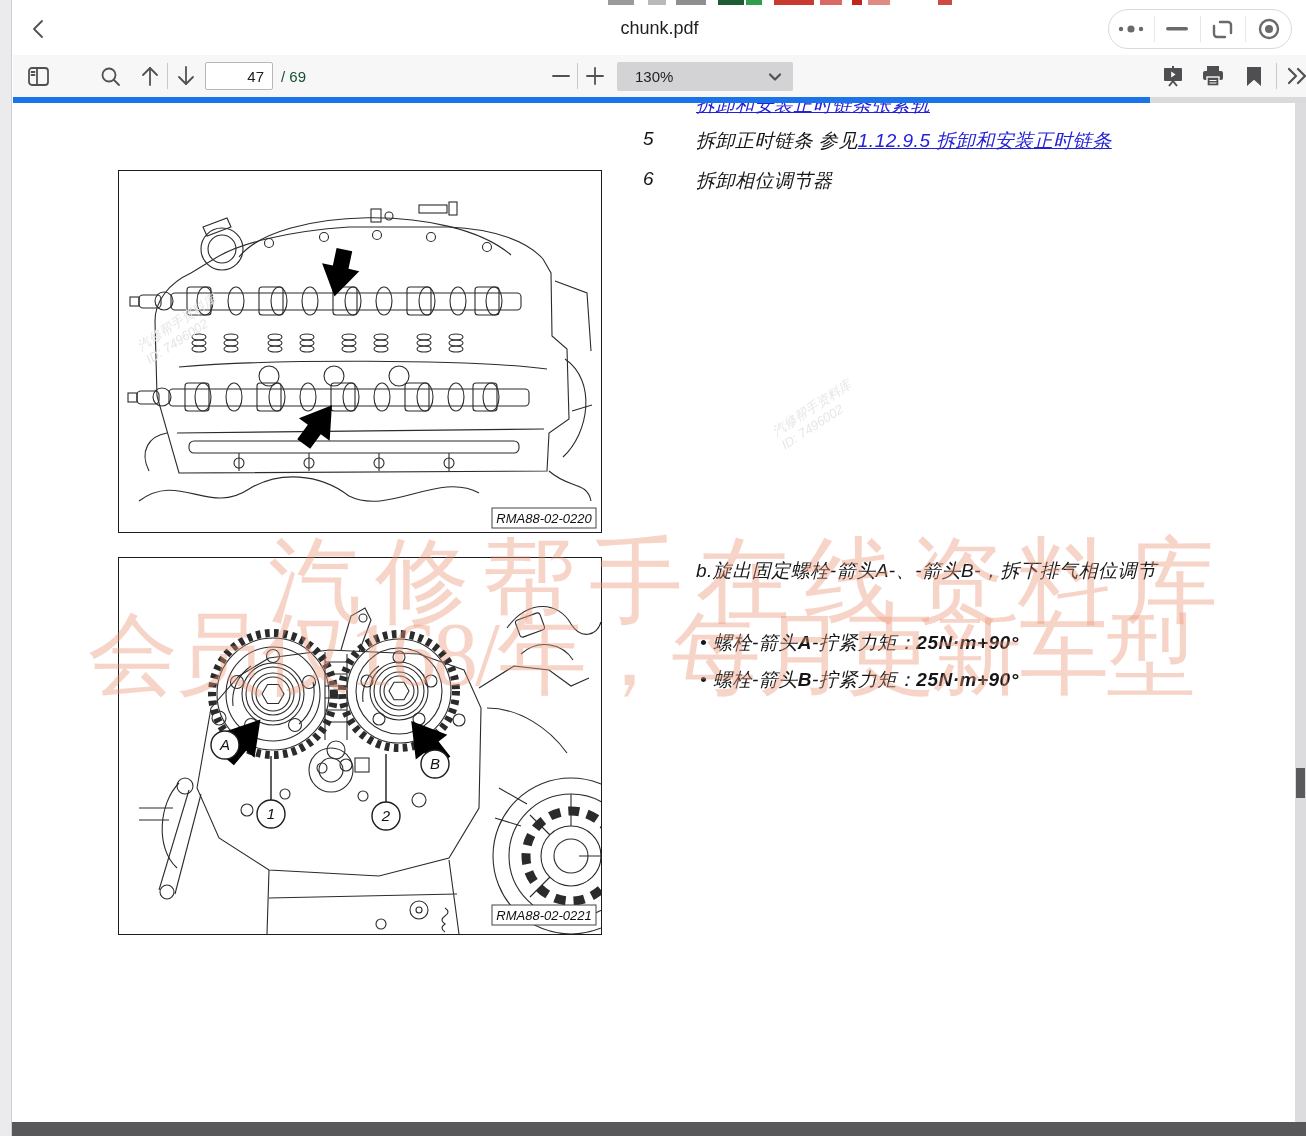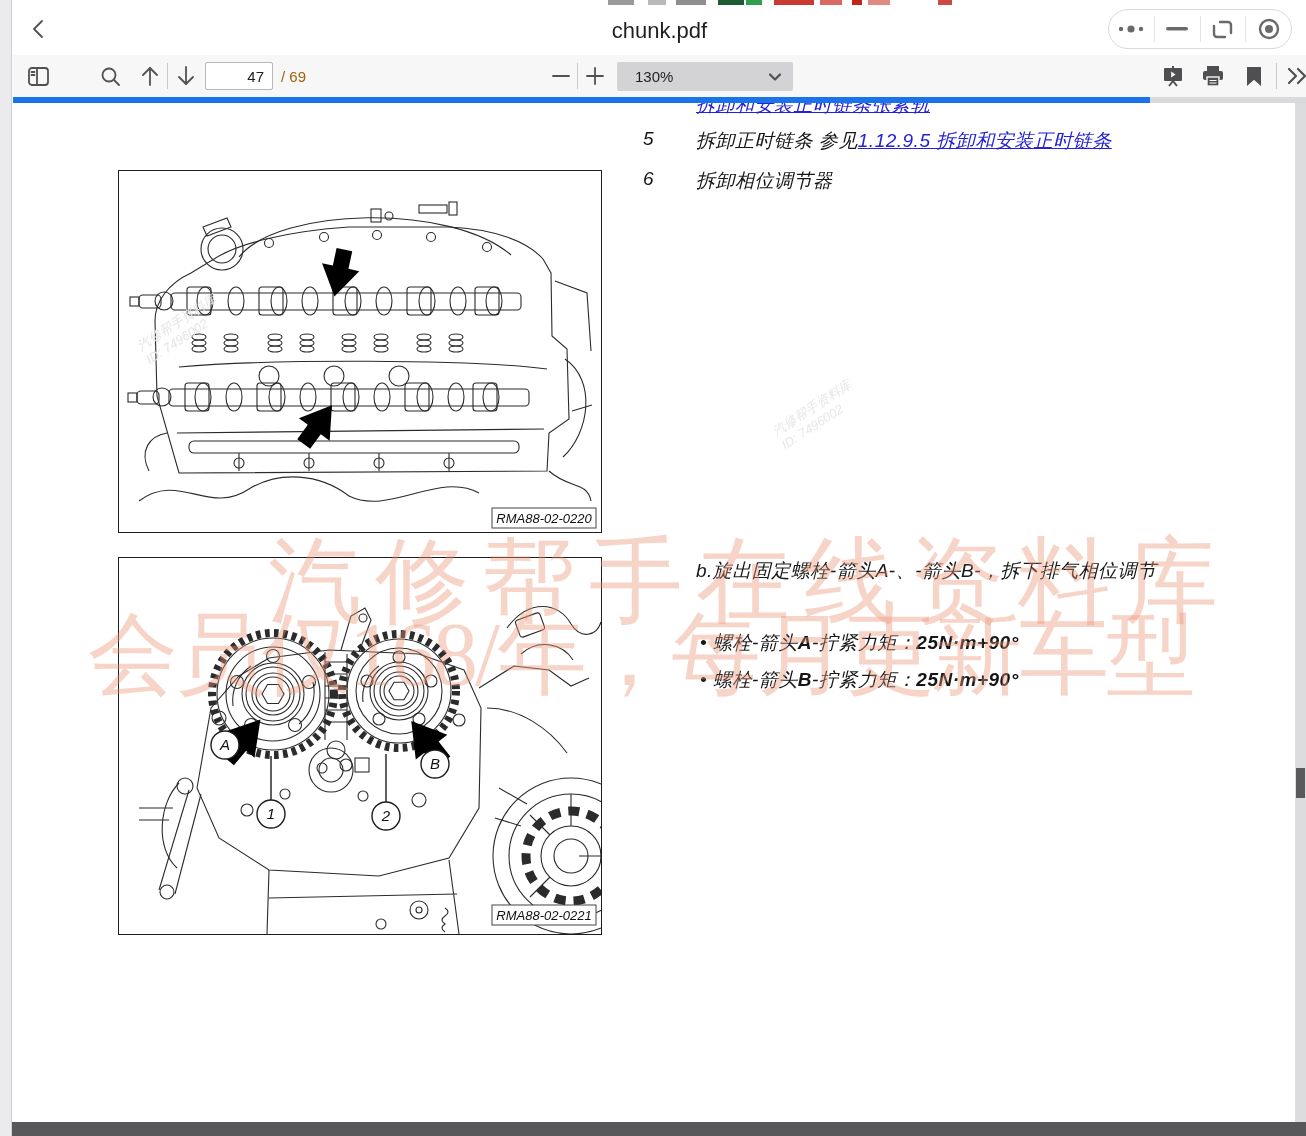--- a/index.html
+++ b/index.html
@@ -5,34 +5,34 @@
   * { box-sizing: border-box; margin: 0; padding: 0; }
   html,body { width:1306px; height:1136px; background:#fff; font-family:"Liberation Sans","DejaVu Sans",sans-serif; }
   #screen { position:relative; width:1306px; height:1136px; overflow:hidden; background:#fff; }
 
   
   .edge-strip { position:absolute; left:0; top:0; width:12px; height:1136px; background:#ebebed; border-right:1px solid #cfcfd1; z-index:12; }
 
   
   .titlebar { position:absolute; left:13px; top:0; right:0; height:55px; background:#ffffff; z-index:11; }
   .back-btn { position:absolute; left:12px; top:15px; width:28px; height:28px; display:flex; align-items:center; justify-content:center; cursor:pointer; }
-  .doc-title { position:absolute; left:0; right:0; top:18px; text-align:center; font-size:22px; font-weight:500; color:#1f1f1f; }
+  .doc-title { position:absolute; left:0; right:0; top:18px; text-align:center; font-size:18px; font-weight:500; color:#1f1f1f; }
   .pill { position:absolute; right:14px; top:9px; width:184px; height:40px; border:1px solid #dadadc; border-radius:21px; background:#fff; display:flex; align-items:stretch; }
   .pill-cell { flex:1; display:flex; align-items:center; justify-content:center; cursor:pointer; }
   .pill-divider { width:1px; background:#e6e6e8; margin:6px 0; }
 
   
   .frag { position:absolute; top:0; height:5px; z-index:13; }
 
   
   .toolbar { position:absolute; left:13px; top:55px; right:0; height:42px; background:#f7f7f8; z-index:11;padding-left:44px; }
   .tb-icon { position:absolute; top:0; height:42px; display:flex; align-items:center; justify-content:center; cursor:pointer; }
   .tb-divider { position:absolute; top:8px; width:1px; height:26px; background:#c9c9cb; }
   .page-input { position:absolute; left:192px; top:7px; width:68px; height:28px; background:#fff; border:1px solid #b8b8ba; border-radius:2px; font-size:15px; color:#202020; text-align:right; padding-right:8px; }
-  .page-total { position:absolute; left:268px; top:0; height:42px; display:flex; align-items:center; font-size:15px; color:#a16207; }
+  .page-total { position:absolute; left:268px; top:0; height:42px; display:flex; align-items:center; font-size:15px; color:#14532d; }
   .zoom-select { position:absolute; left:604px; top:7px; width:176px; height:29px; background:#d3d3d5; border-radius:2px; display:flex; align-items:center; cursor:pointer; }
   .zoom-select span { font-size:15px; color:#1f1f1f; margin-left:18px; }
   .zoom-select svg { position:absolute; right:12px; }
 
   
   .progress-track { position:absolute; left:13px; top:97px; right:0; height:6px; background:#d9dadc; z-index:11; }
   .progress-fill { position:absolute; left:0; top:0; width:1137px; height:6px; background:#1a73e8; }
 
   
   .page { position:absolute; left:13px; top:103px; width:1282px; height:1019px; background:#fff; z-index:1;font-style:italic; }

